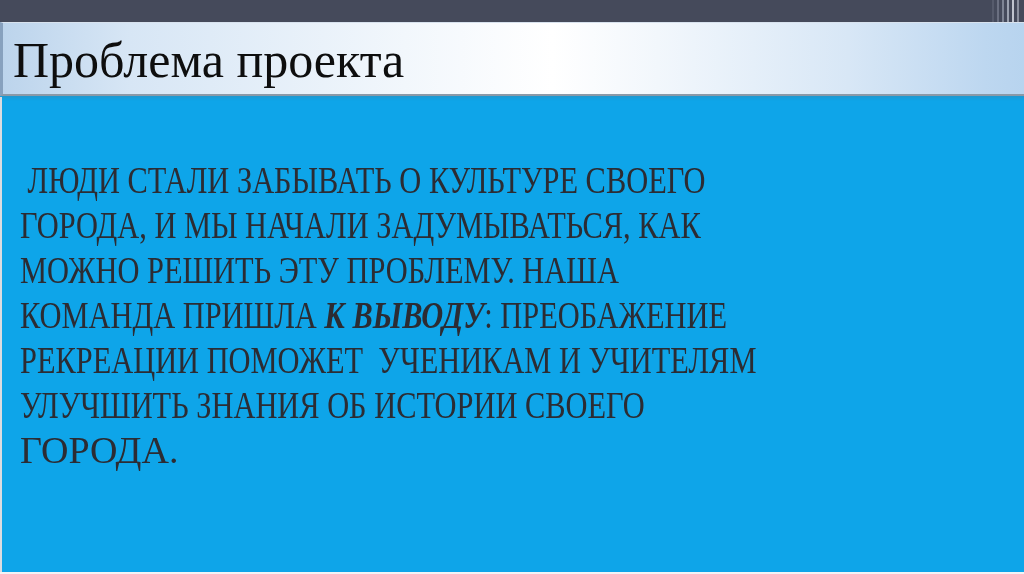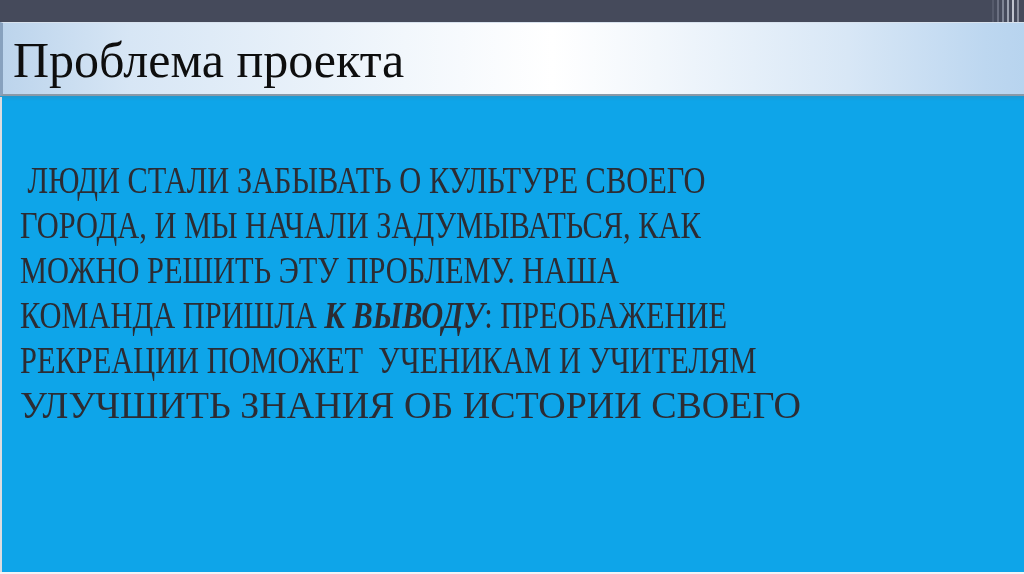--- a/index.html
+++ b/index.html
@@ -132,15 +132,16 @@
   <div class="edge-right"></div>
   <div class="edge-bottom"></div>
 
   <div class="body">
       <div class="body-line"><span> ЛЮДИ СТАЛИ ЗАБЫВАТЬ О КУЛЬТУРЕ СВОЕГО</span></div>
       <div class="body-line"><span>ГОРОДА, И МЫ НАЧАЛИ ЗАДУМЫВАТЬСЯ, КАК</span></div>
       <div class="body-line"><span>МОЖНО РЕШИТЬ ЭТУ ПРОБЛЕМУ. НАША</span></div>
       <div class="body-line"><span>КОМАНДА ПРИШЛА </span><span class="bi">К ВЫВОДУ</span><span>: ПРЕОБАЖЕНИЕ</span></div>
       <div class="body-line"><span>РЕКРЕАЦИИ ПОМОЖЕТ  УЧЕНИКАМ И УЧИТЕЛЯМ</span></div>
       <div class="body-line"><span>УЛУЧШИТЬ ЗНАНИЯ ОБ ИСТОРИИ СВОЕГО</span></div>
+      <div class="body-line"><span>ГОРОДА.</span></div>
     </div>
 
 </div>
 
 </body></html>

